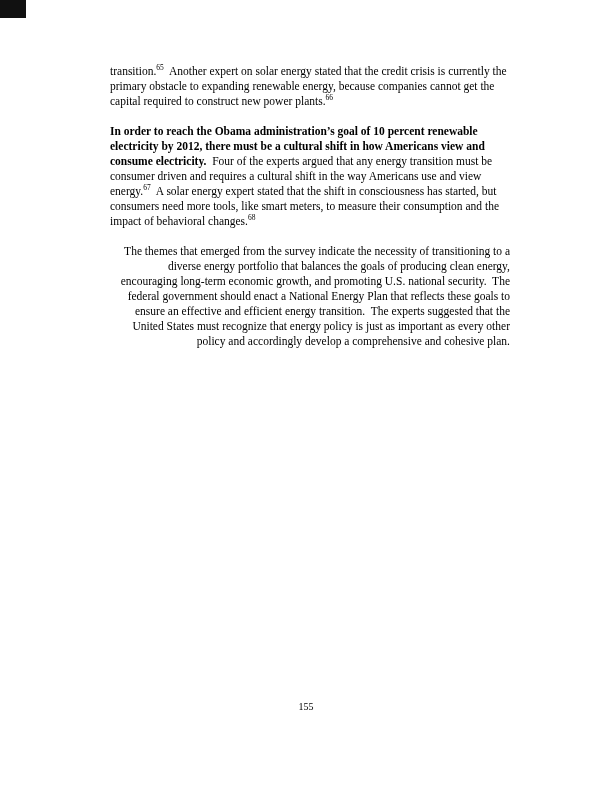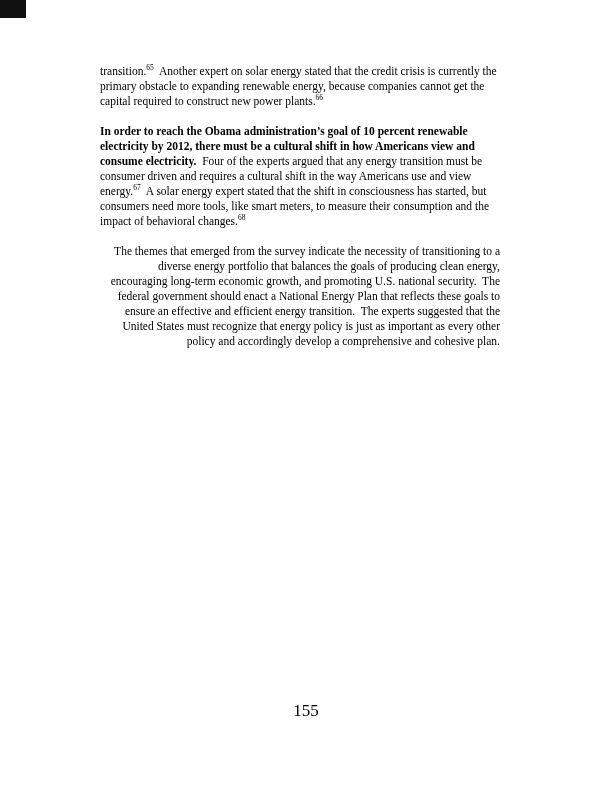--- a/index.html
+++ b/index.html
@@ -17,21 +17,21 @@
   .scan-mark {
     position: absolute;
     left: 0;
     top: 0;
     width: 26px;
     height: 18px;
     background: #111111;
   }
   .text-block {
     position: absolute;
-    left: 100px;
+    left: 110px;
     top: 64px;
     width: 400px;
     font-size: 11.5px;
     line-height: 15px;
     text-align: left;
     font-family: Liberation Serif, serif;
   }
   .text-block p {
     margin: 0 0 15px 0;
     white-space: pre-wrap;
@@ -42,21 +42,21 @@
     font-size: 7.5px;
     line-height: 0;
     vertical-align: super;
   }
   .page-footer {
     position: absolute;
     left: 0;
     top: 701px;
     width: 612px;
     text-align: center;
-    font-size: 17px;
+    font-size: 10px;
   }
 </style>
 </head>
 <body>
 
 <div class="scan-mark"></div>
 
 <div class="text-block">
 
   <p><span>transition.</span><sup>65</sup><span>  Another expert on solar energy stated that the credit crisis is currently the primary obstacle to expanding renewable energy, because companies cannot get the capital required to construct new power plants.</span><sup>66</sup></p>

